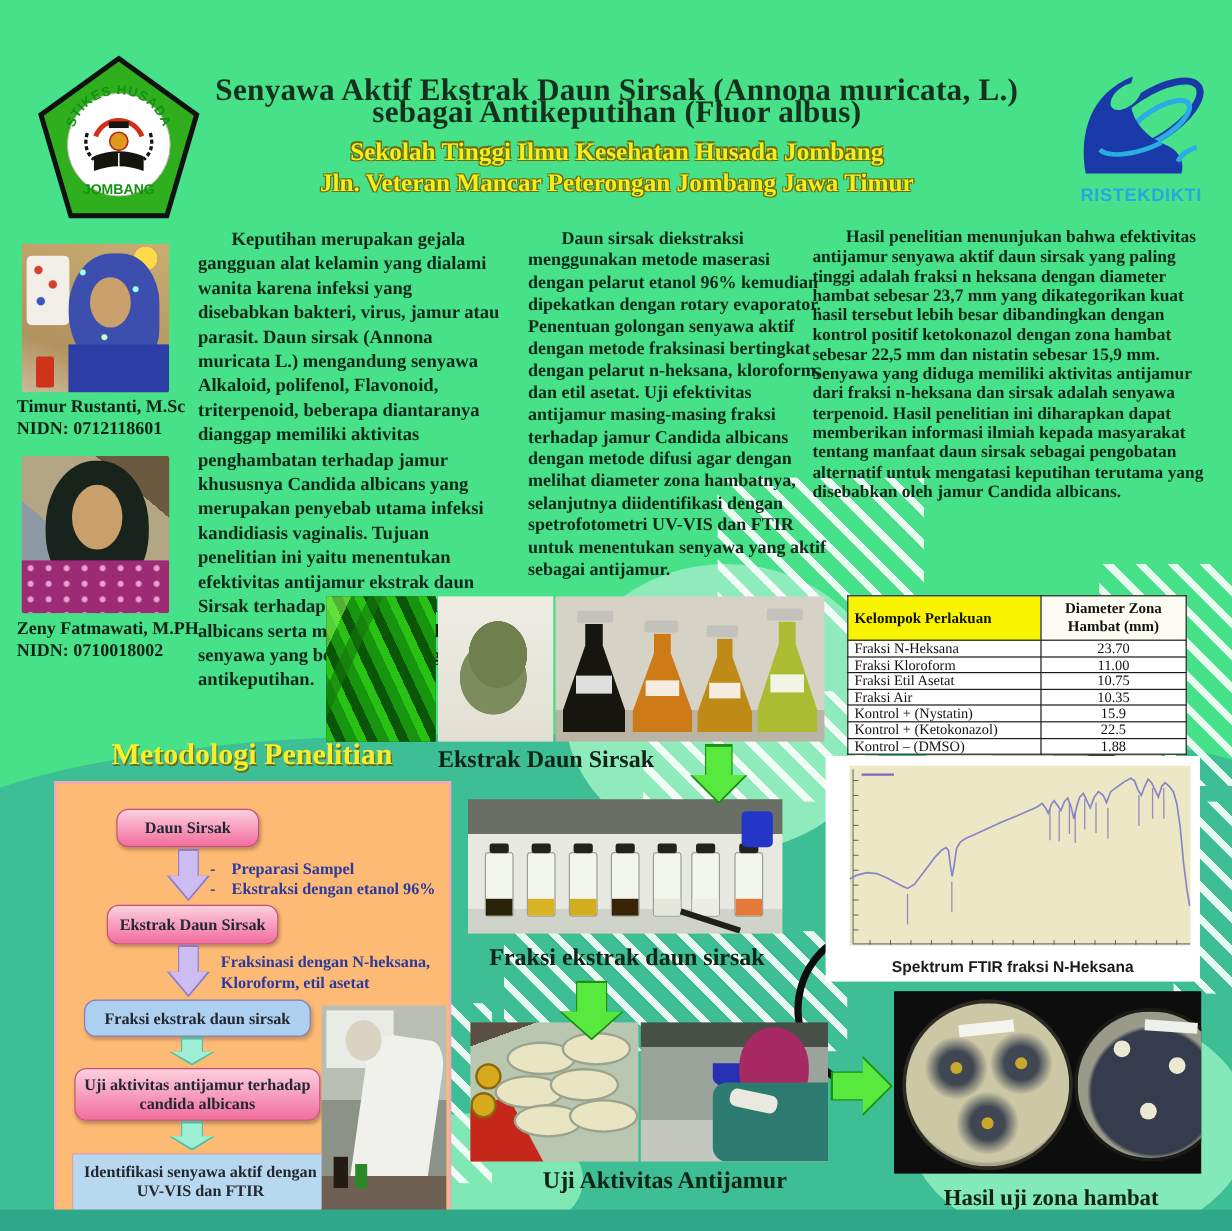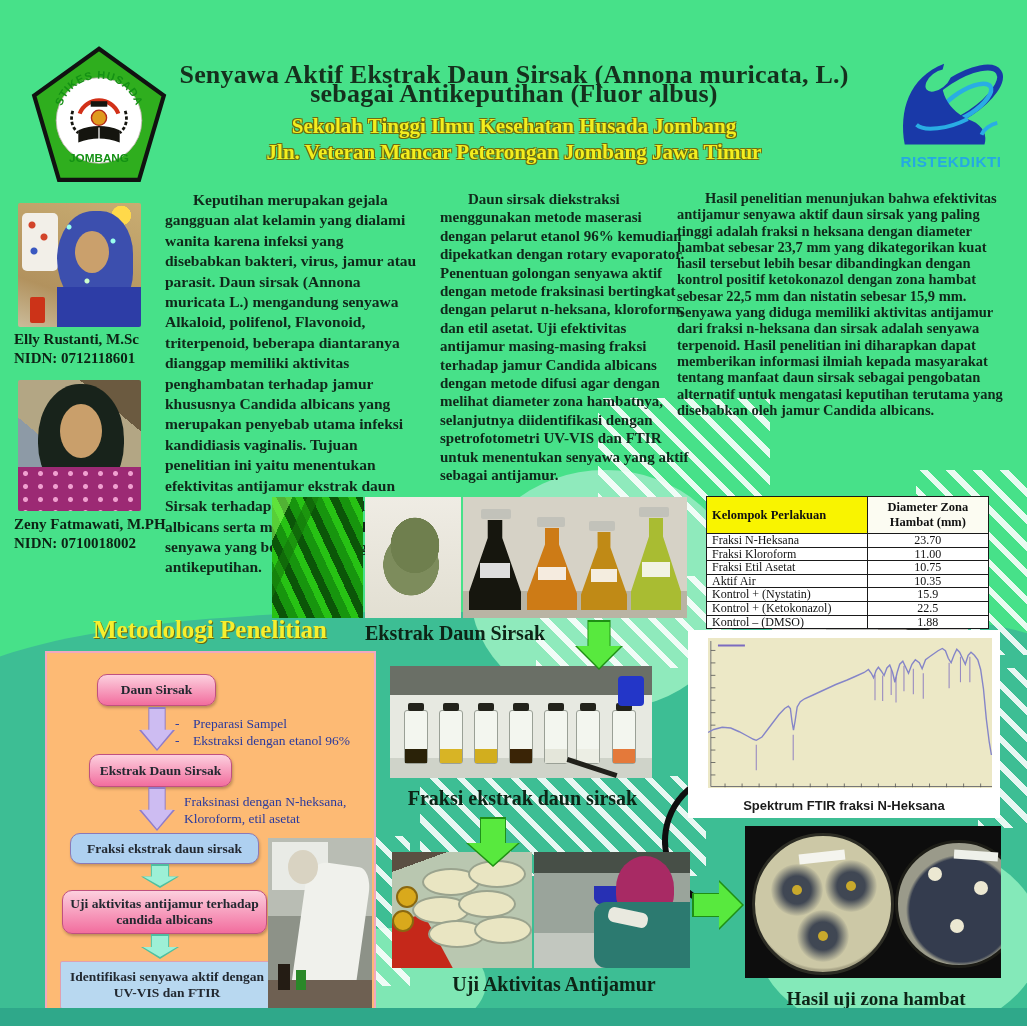--- a/index.html
+++ b/index.html
@@ -79,21 +79,21 @@
   
   .meto-title{position:absolute;left:62px;top:616px;width:296px;text-align:center;z-index:5;
     font-size:25px;font-weight:bold;color:#f7ef2e;text-shadow:1px 1px 0 #6a6a10;}
   .panel{position:absolute;left:45px;top:651px;width:327px;height:361px;background:#fdba74;
     border:2px solid #f0a8c0;z-index:5;}
   .fbox{position:absolute;display:flex;align-items:center;justify-content:center;text-align:center;
     font-weight:bold;font-size:13.5px;color:#222830;border-radius:10px;z-index:6;line-height:1.15;}
   .fbox-pink{background:linear-gradient(#fcd0de,#f26d9e);border:1px solid #c05080;box-shadow:1px 2px 3px rgba(0,0,0,.25);}
   .fbox-blue{background:#aed0f0;border:1px solid #8a7ab8;box-shadow:1px 2px 3px rgba(0,0,0,.2);}
   .fbox-bluerect{background:#b8d8f0;border:1px solid #e0a0b0;border-radius:2px;}
-  .fnote{position:absolute;font-weight:normal;font-size:13.5px;color:#2a3a9e;white-space:pre;line-height:17px;z-index:6;}
+  .fnote{position:absolute;font-weight:bold;font-size:13.5px;color:#2a3a9e;white-space:pre;line-height:17px;z-index:6;}
   .farrow{position:absolute;z-index:6;}
   .farrow i{position:absolute;clip-path:polygon(26% 0,74% 0,74% 52%,100% 52%,50% 100%,0 52%,26% 52%);}
   .farrow .o{inset:0;}
   .farrow .n{inset:2px;}
   .lav .o{background:#8f7cc9;} .lav .n{background:#cdbcf2;}
   .mint .o{background:#4fbf9f;} .mint .n{background:#9df0d6;}
   .garrow{position:absolute;z-index:6;}
   .garrow i{position:absolute;}
   .garrow .o{inset:0;background:#1f8f14;}
   .garrow .n{inset:2px;background:#58e93e;}
@@ -206,21 +206,21 @@
   </div>
 
   <div class="aphoto ph-elly">
     <i class="elly-sign"></i>
       <i class="elly-hijab"></i>
       <i class="elly-face"></i>
       <i class="elly-body"></i>
       <i class="elly-glass"></i>
   </div>
   <div class="acap" style="top:330px;">
-    <div>Elly Rustanti, M.Sc</div>
+    <div>Timur Rustanti, M.Sc</div>
     <div>NIDN: 0712118601</div>
   </div>
   <div class="aphoto ph-zeny">
     <i class="zeny-hijab"></i>
       <i class="zeny-face"></i>
       <i class="zeny-dress"></i>
   </div>
   <div class="acap" style="top:515px;">
     <div>Zeny Fatmawati, M.PH</div>
     <div>NIDN: 0710018002</div>
@@ -263,21 +263,21 @@
         </tr>
     <tr>
           <td>Fraksi Kloroform</td>
           <td class="val">11.00</td>
         </tr>
     <tr>
           <td>Fraksi Etil Asetat</td>
           <td class="val">10.75</td>
         </tr>
     <tr>
-          <td>Aktif Air</td>
+          <td>Fraksi Air</td>
           <td class="val">10.35</td>
         </tr>
     <tr>
           <td>Kontrol + (Nystatin)</td>
           <td class="val">15.9</td>
         </tr>
     <tr>
           <td>Kontrol + (Ketokonazol)</td>
           <td class="val">22.5</td>
         </tr>

